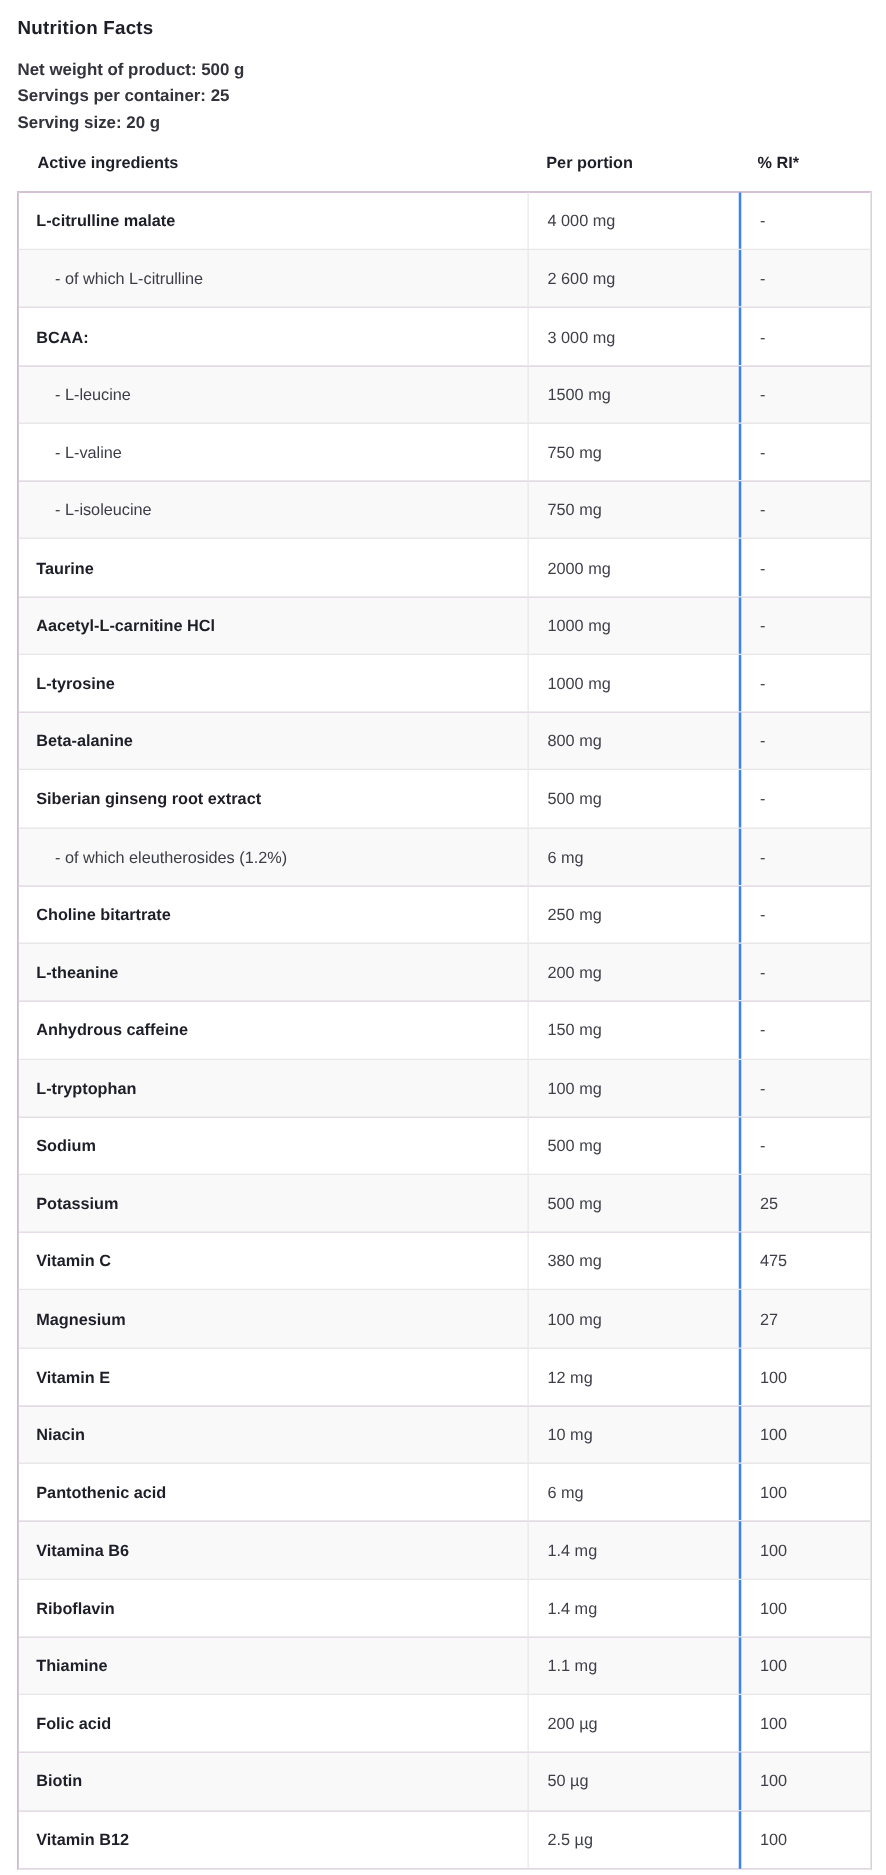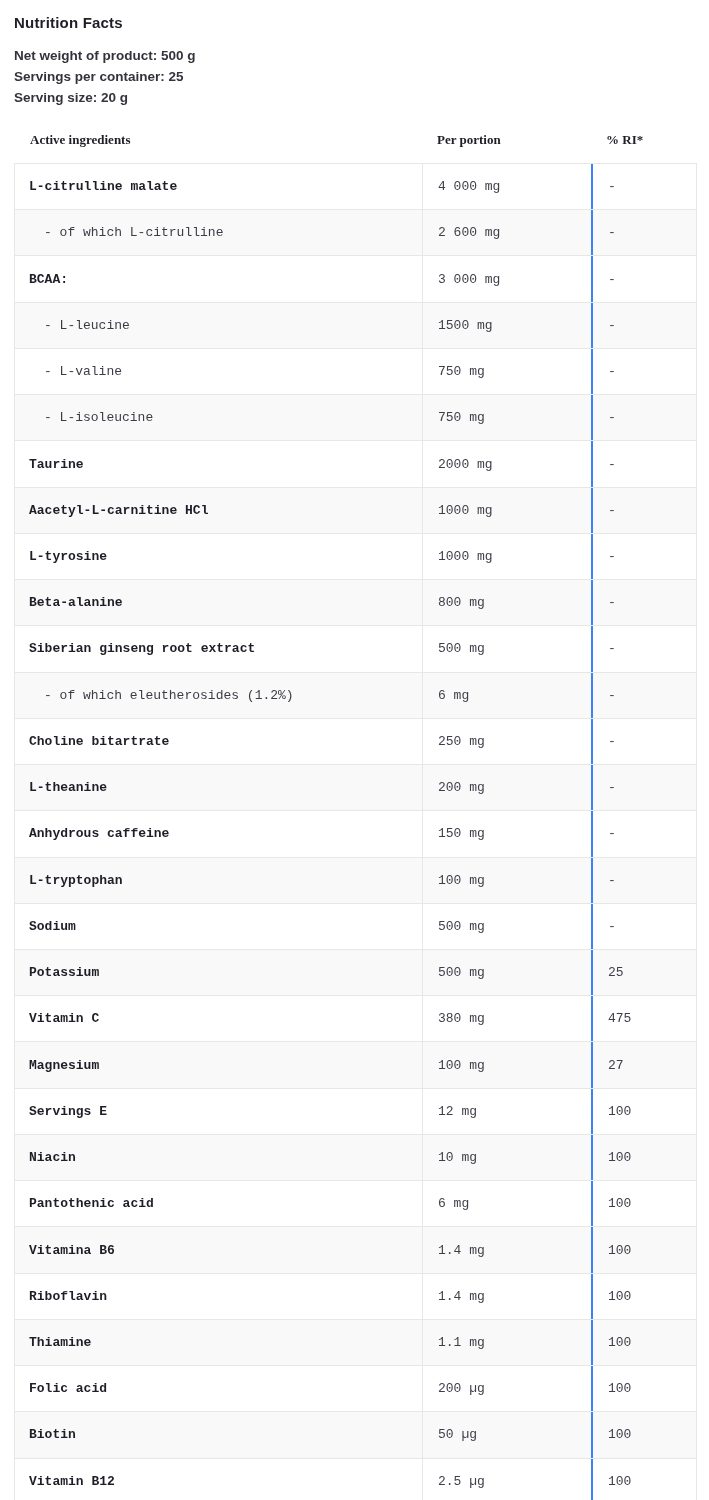--- a/index.html
+++ b/index.html
@@ -27,37 +27,35 @@
   }
   .meta div {
     font-size: 13.5px;
     line-height: 21px;
     font-weight: 700;
     color: #33333d;
   }
   .thead {
     display: grid;
     grid-template-columns: 409px 170px 1fr;
-    margin-top: 22px;
+    margin-top: 12px;
     padding-bottom: 13px;
-    font-family: Liberation Serif, serif;
   }
   .th {
     font-size: 13px;
     line-height: 20px;
     font-weight: 700;
     color: #1e1e28;
   }
   .th-name    { padding-left: 16px; }
   .th-portion { padding-left: 14px; }
   .th-ri      { padding-left: 13px; }
   .table {
     border: 1px solid #e7e7e7;
     background: #701a75;
-    font-family: Liberation Mono, monospace;
   }
   .row {
     display: grid;
     grid-template-columns: 408px 170px 1fr;
     height: 46.24px;
     box-sizing: border-box;
     border-bottom: 1px solid #e7e7e7;
     background: #ffffff;
   }
   .row:last-child { border-bottom: none; }
@@ -225,21 +223,21 @@
     <div class="cell c-ri">475</div>
   </div>
 
   <div class="row">
     <div class="cell c-name">Magnesium</div>
     <div class="cell c-portion">100 mg</div>
     <div class="cell c-ri">27</div>
   </div>
 
   <div class="row">
-    <div class="cell c-name">Servings E</div>
+    <div class="cell c-name">Vitamin E</div>
     <div class="cell c-portion">12 mg</div>
     <div class="cell c-ri">100</div>
   </div>
 
   <div class="row">
     <div class="cell c-name">Niacin</div>
     <div class="cell c-portion">10 mg</div>
     <div class="cell c-ri">100</div>
   </div>
 

